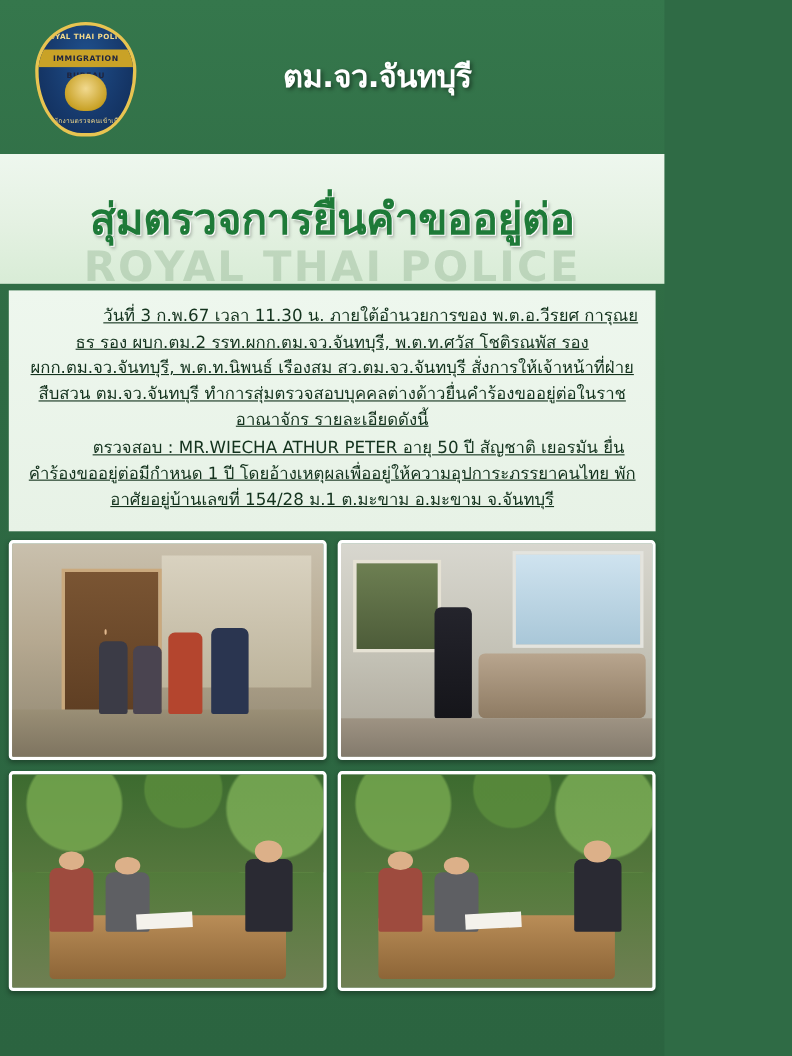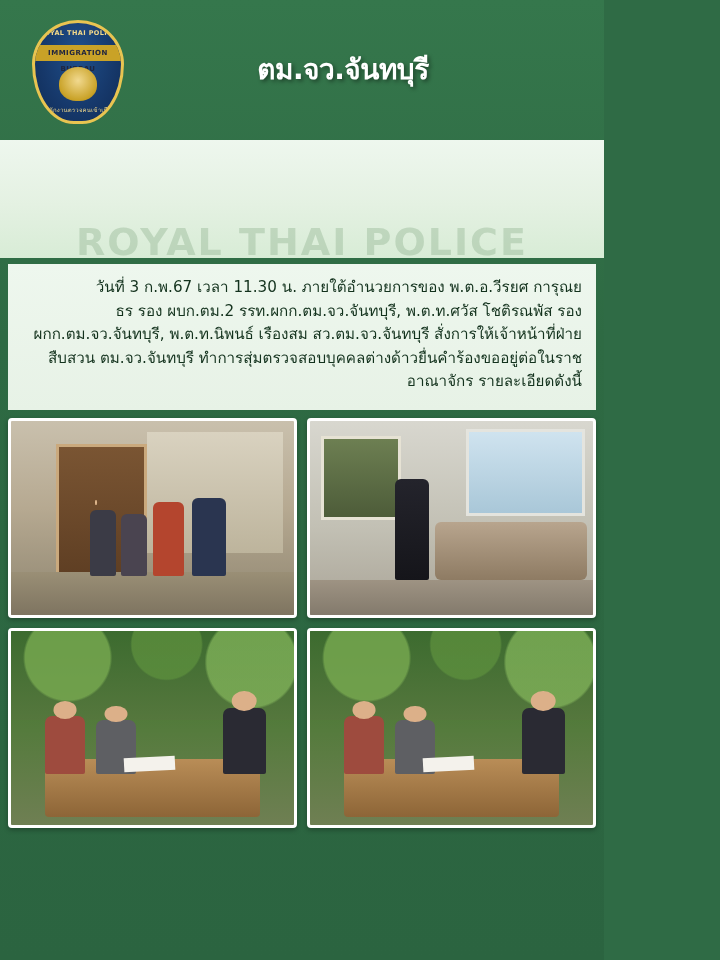--- a/index.html
+++ b/index.html
@@ -143,21 +143,22 @@
     margin: 6px 8px 0 8px;
     background: linear-gradient(180deg, #eef7ee 0%, #e7f2e6 100%);
     padding: 12px 14px 14px 14px;
     box-sizing: border-box;
     color: #13321d;
     font-size: 15.2px;
     line-height: 1.55;
   }
   .body-card p {
     margin: 0 0 2px 0;
-    text-align: right;
+    text-align: center;
+    text-decoration: underline;
   }
   .indent {
     text-indent: 70px;
   }
   .indent-sm {
     text-indent: 48px;
   }
 
   
   .photos {
@@ -270,24 +271,26 @@
         <div class="crest-band">IMMIGRATION BUREAU</div>
         <div class="crest-emblem"></div>
         <div class="crest-bottom">สำนักงานตรวจคนเข้าเมือง</div>
       </div>
     </div>
     <div class="header-title">ตม.จว.จันทบุรี</div>
   </div>
 
   <div class="subtitle-band">
     <div class="watermark">ROYAL THAI POLICE</div>
+    <div class="subtitle">สุ่มตรวจการยื่นคำขออยู่ต่อ</div>
   </div>
 
   <div class="body-card">
     <p class="indent">วันที่ 3 ก.พ.67 เวลา 11.30 น. ภายใต้อำนวยการของ พ.ต.อ.วีรยศ การุณยธร รอง ผบก.ตม.2 รรท.ผกก.ตม.จว.จันทบุรี, พ.ต.ท.ศวัส โชติรณพัส รอง ผกก.ตม.จว.จันทบุรี, พ.ต.ท.นิพนธ์ เรืองสม สว.ตม.จว.จันทบุรี สั่งการให้เจ้าหน้าที่ฝ่ายสืบสวน ตม.จว.จันทบุรี ทำการสุ่มตรวจสอบบุคคลต่างด้าวยื่นคำร้องขออยู่ต่อในราชอาณาจักร  รายละเอียดดังนี้</p>
+    <p class="indent-sm">ตรวจสอบ : MR.WIECHA ATHUR PETER อายุ 50 ปี สัญชาติ เยอรมัน ยื่นคำร้องขออยู่ต่อมีกำหนด 1 ปี โดยอ้างเหตุผลเพื่ออยู่ให้ความอุปการะภรรยาคนไทย พักอาศัยอยู่บ้านเลขที่ 154/28 ม.1 ต.มะขาม อ.มะขาม จ.จันทบุรี</p>
   </div>
 
   <div class="photos">
 
     <div class="photo p1">
       <div class="wall"></div>
       <div class="door"></div>
       <div class="floor"></div>
       <div class="pp a">
           <div class="head" style="left:20%;top:-16%"></div>

